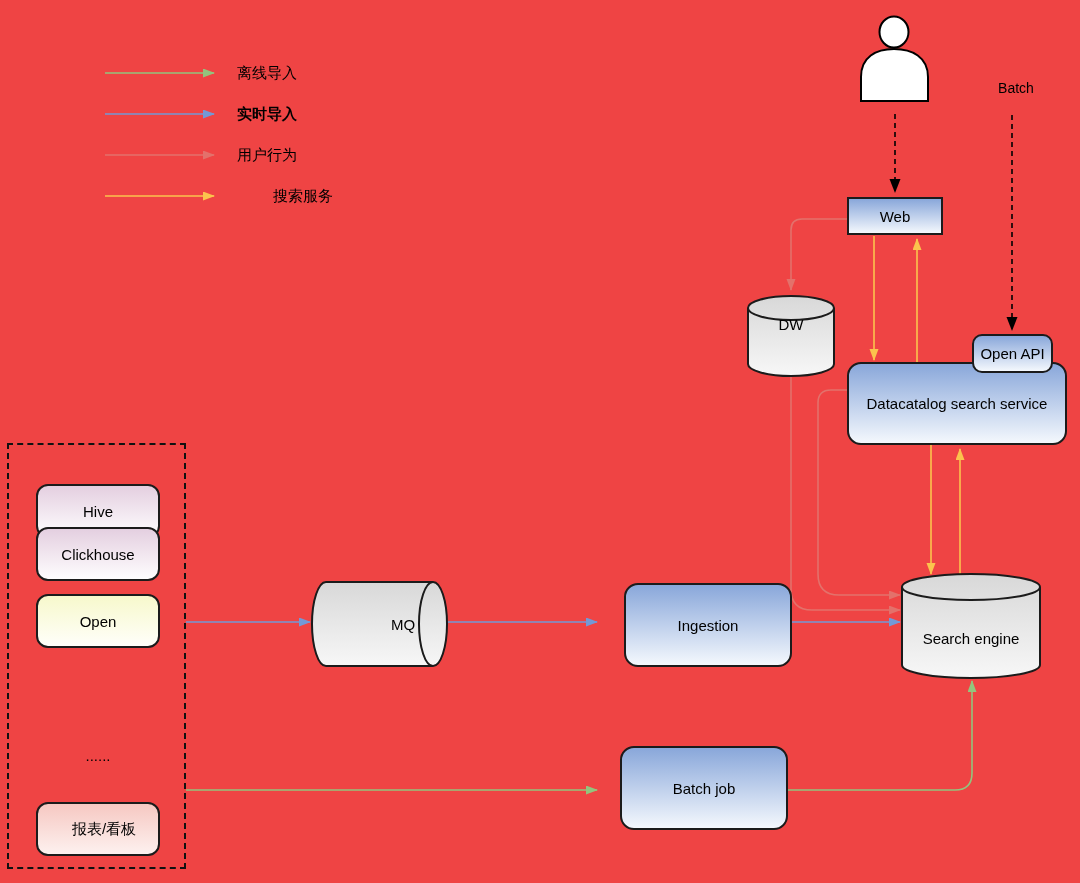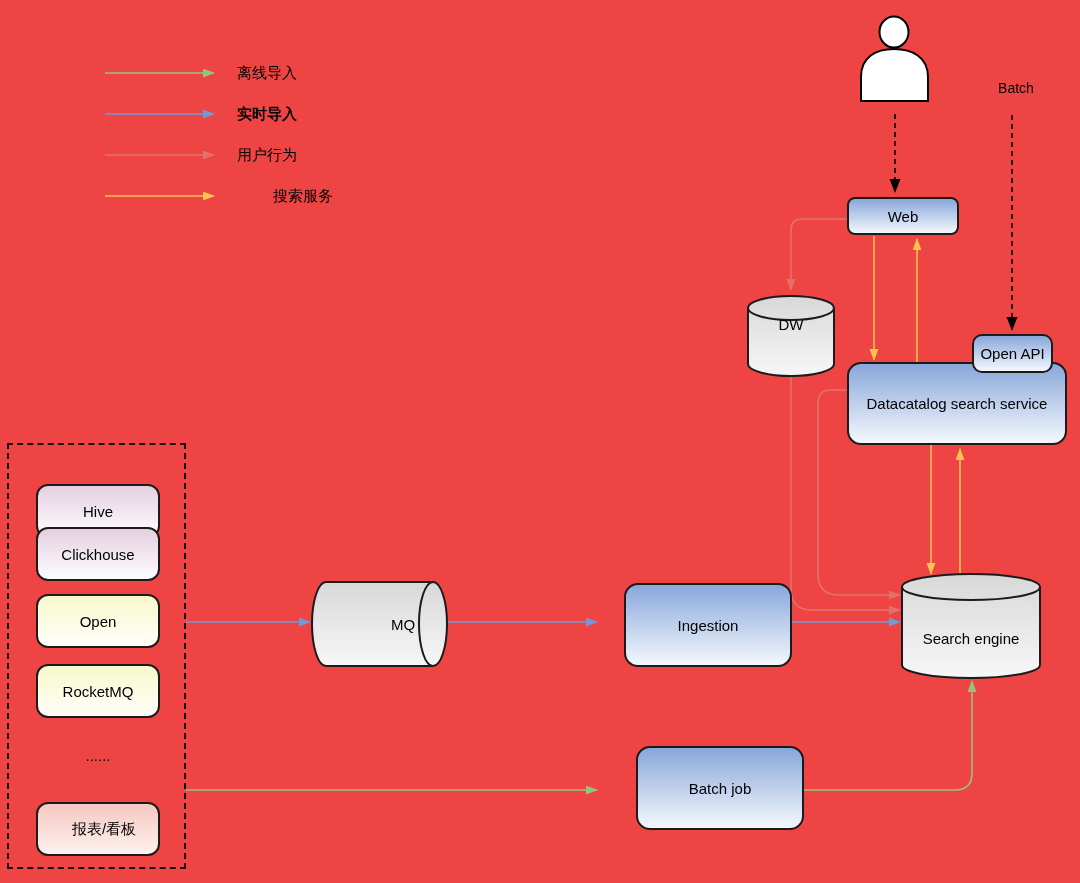--- a/index.html
+++ b/index.html
@@ -97,27 +97,26 @@
   <div class="lbl legend-label" style="left:237px;top:105px;font-weight:bold;">实时导入</div>
   <div class="lbl legend-label" style="left:237px;top:146px;">用户行为</div>
   <div class="lbl legend-label" style="left:237px;top:187px;margin-left:36px;">搜索服务</div>
 
   <div class="lbl center client-label" style="left:1016px;top:88px;">Batch</div>
 
   <div id="source-group"></div>
   <div class="node purple srcBox" style="top:484px;">Hive</div>
   <div class="node purple srcBox" style="top:527px;">Clickhouse</div>
   <div class="node yellowBox srcBox" style="top:594px;">Open</div>
-  <div class="node yellowBox srcBox" style="top:664px;">RocketMQ</div>
   <div class="lbl center" style="left:98px;top:755px;">......</div>
   <div class="node redBox srcBox" style="top:802px;">报表/看板</div>
 
-  <div class="node blue" style="left:847px;top:197px;width:112px;height:38px;border-radius:8px;">Web</div>
+  <div class="node blue" style="left:847px;top:197px;width:96px;height:38px;border-radius:0;">Web</div>
   <div class="node blue" style="left:847px;top:362px;width:220px;height:83px;border-radius:14px;">Datacatalog search service</div>
   <div class="node blue" style="left:972px;top:334px;width:81px;height:39px;border-radius:10px;">Open API</div>
   <div class="node blue" style="left:600px;top:583px;width:168px;height:84px;border-radius:14px;margin-left:24px;">Ingestion</div>
-  <div class="node blue" style="left:636px;top:746px;width:168px;height:84px;border-radius:14px;">Batch job</div>
+  <div class="node blue" style="left:620px;top:746px;width:168px;height:84px;border-radius:14px;">Batch job</div>
 
   <div class="lbl center" style="left:373px;top:624px;margin-left:30px;">MQ</div>
   <div class="lbl center" style="left:791px;top:324px;text-align:right;">DW</div>
   <div class="lbl center" style="left:971px;top:638px;">Search engine</div>
 
 </div>
 
 </body></html>

